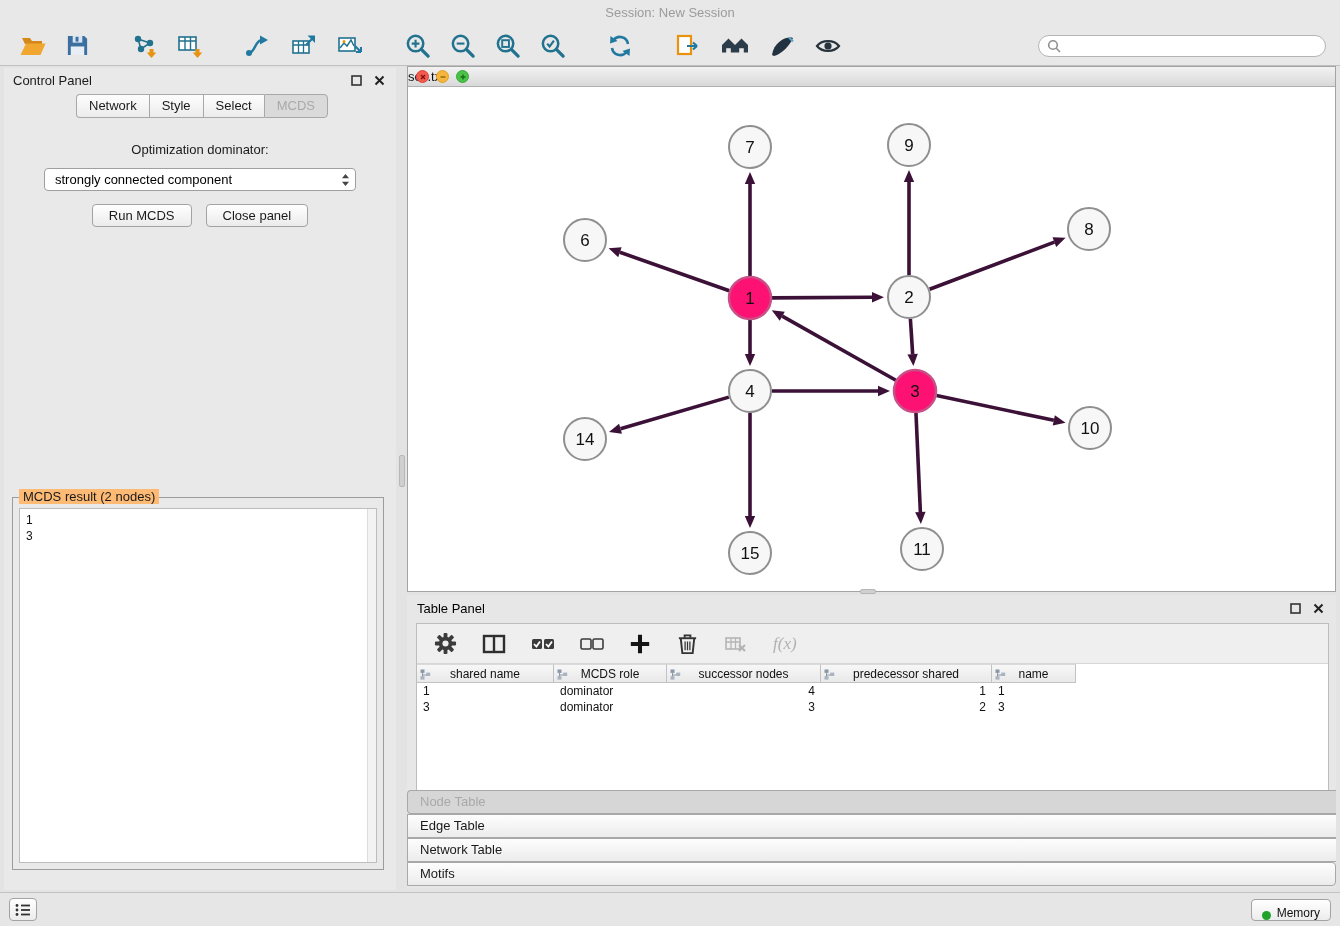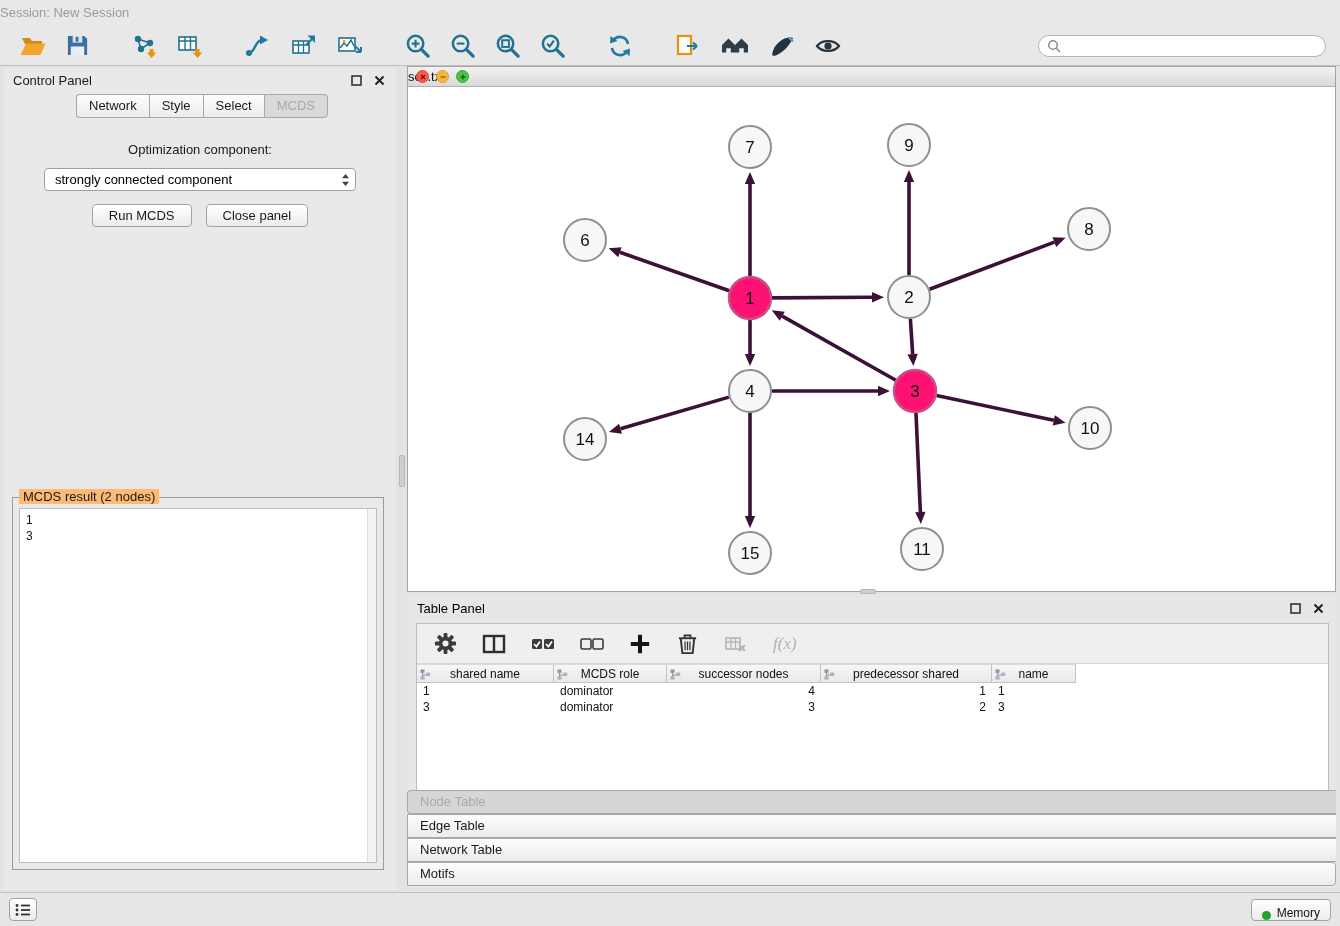--- a/index.html
+++ b/index.html
@@ -2,21 +2,21 @@
 <html><head>
 <meta charset="utf-8">
 <style>
   * { box-sizing: border-box; }
   html,body { margin:0; padding:0; width:1340px; height:926px; overflow:hidden; }
   body { font-family:"Liberation Sans",sans-serif; background:#e2e2e2; }
   .app { position:relative; width:1340px; height:926px; background:#e3e3e3; }
 
   
   .titlebar { position:absolute; top:0; left:0; right:0; height:26px; background:#e8e8e8;
-              text-align:left; line-height:26px; font-size:13px; color:#9b9b9b; }
+              text-align:center; line-height:26px; font-size:13px; color:#9b9b9b; }
   .toolbar { position:absolute; top:26px; left:0; right:0; height:40px; background:#e8e8e8;
              border-bottom:1px solid #bfbfbf; display:flex; align-items:center; padding:0 10px; }
   .tbtn { background:none; border:none; padding:2px; margin:0 7px; height:34px; display:flex; align-items:center; cursor:pointer; }
   .grp-gap { width:22px; flex:none; }
   .search { margin-left:auto; margin-right:4px; width:288px; height:22px; background:#fff;
             border:1px solid #b5b5b5; border-radius:12px; display:flex; align-items:center; padding:0 8px; }
   .search input { border:none; outline:none; flex:1; font-size:12px; background:transparent; margin-left:5px; font-family:inherit; }
 
   
   .cpanel { position:absolute; left:4px; top:68px; width:392px; height:822px; background:#e9e9e9; }
@@ -241,21 +241,21 @@
           <path d="M1.5 1.5 L9.5 9.5 M9.5 1.5 L1.5 9.5" stroke="#222" stroke-width="2"></path>
         </svg>
       </button>
     </div>
     <div class="cp-tabs">
       <span class="cp-tab">Network</span>
       <span class="cp-tab">Style</span>
       <span class="cp-tab">Select</span>
       <span class="cp-tab selected">MCDS</span>
     </div>
-    <div class="cp-opt-label">Optimization component:</div>
+    <div class="cp-opt-label">Optimization dominator:</div>
     <div class="cp-dropdown">
       <span class="ddl">strongly connected component</span>
       <svg width="9" height="14" viewBox="0 0 9 14">
         <path d="M4.5 1 L8 5.2 H1 z" fill="#444"></path>
         <path d="M4.5 13 L1 8.8 h7 z" fill="#444"></path>
       </svg>
     </div>
     <div class="cp-buttons">
       <button class="btn">Run MCDS</button>
       <button class="btn">Close panel</button>

